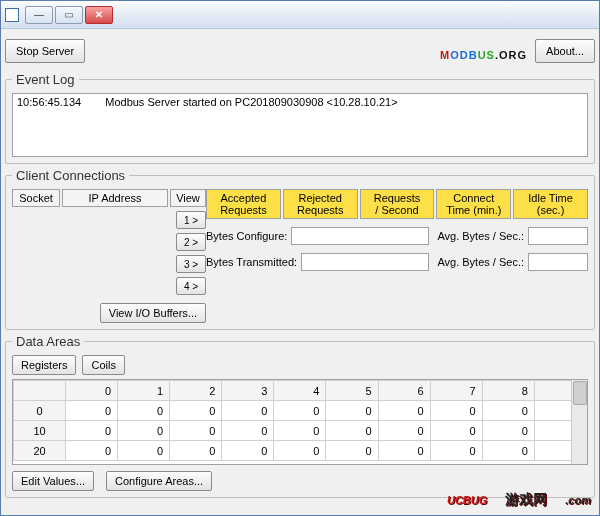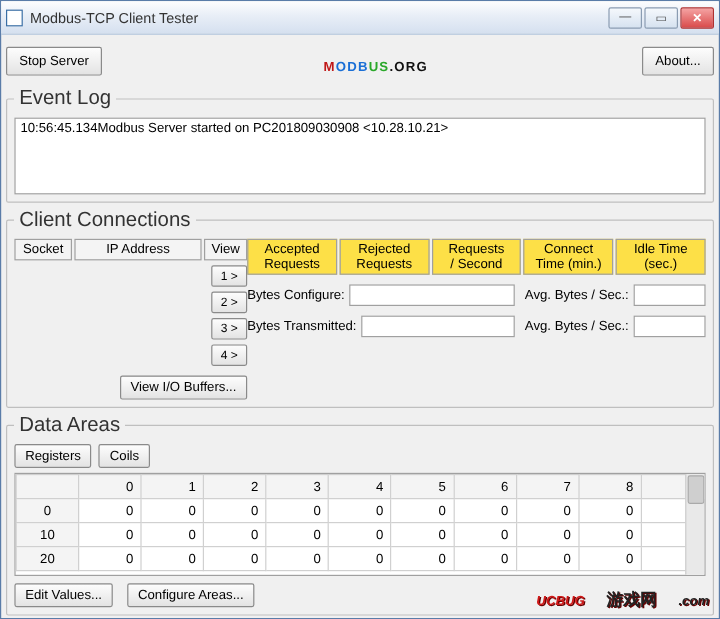--- a/index.html
+++ b/index.html
@@ -9,36 +9,36 @@
 .titlebar-icon { width: 14px; height: 14px; border: 1px solid #3a6ea5; background: #fff; margin-right: 6px; }
 .titlebar-text { flex: 1; color: #333; font-size: 12px; }
 .win-btns { display: flex; gap: 2px; }
 .win-btn { width: 28px; height: 18px; border: 1px solid #8a9cb2; border-radius: 2px; background: linear-gradient(#f5f8fc,#d6e2f0); display: flex; align-items: center; justify-content: center; font-size: 10px; color: #444; }
 .win-btn.close { background: linear-gradient(#f5a3a3,#d94b4b); border-color: #b03030; color: #fff; font-weight: bold; }
 .content { padding: 6px 4px; }
 .toprow { display: flex; align-items: center; margin-bottom: 6px; gap: 8px; }
 .btn { background: linear-gradient(#fdfdfd,#e3e3e3); border: 1px solid #8a8a8a; border-radius: 2px; padding: 4px 10px; min-height: 24px; cursor: pointer; }
 .btn.small { padding: 2px 8px; min-height: 20px; }
 .btn.tiny { padding: 1px 4px; min-width: 28px; min-height: 18px; font-size: 10px; }
-.logo { flex: 1; text-align: center; padding-left: 6px; }
+.logo { flex: 1; text-align: right; padding-left: 6px; }
 .logo-text { font-family: Impact, "Arial Black", sans-serif; font-size: 26px; letter-spacing: 1px; font-weight: 900; }
 .lm { color: #c01818; }
 .lo1 { color: #1a6fd6; }
 .ld { color: #1a6fd6; }
 .lb { color: #1a6fd6; }
 .lu { color: #2aa82a; }
 .ls { color: #2aa82a; }
 .ldot { color: #111; }
 .lo2 { color: #111; }
 .lr { color: #111; }
 .lg { color: #111; }
 fieldset { border: 1px solid #bfbfbf; border-radius: 2px; margin-bottom: 4px; padding: 6px 6px; position: relative; }
-legend { padding: 0 4px; color: #333; font-size: 17px; }
+legend { padding: 0 4px; color: #333; font-size: 13px; }
 .eventlog-box { background: #fff; border: 1px solid #a0a0a0; height: 64px; padding: 2px 4px; overflow: hidden; }
-.logline { display: flex; }
+.logline { display: flex; gap: 24px; }
 .connections-body { display: flex; gap: 0; }
 .conn-left { display: flex; flex-direction: column; }
 .conn-head { display: flex; gap: 2px; margin-bottom: 4px; }
 .hdr-cell { border: 1px solid #a0a0a0; background: #f4f4f4; text-align: center; padding: 2px 0; }
 .hdr-socket { width: 48px; }
 .hdr-ip { width: 106px; }
 .hdr-view { width: 36px; }
 .viewbtns { display: flex; flex-direction: column; align-items: flex-end; gap: 4px; padding-right: 0; }
 .viewbtns .btn.tiny { width: 30px; text-align: center; }
 .vio { margin-top: 4px; align-self: flex-end; }
@@ -62,21 +62,20 @@
 .watermark .cn { font-size: 14px; color: #222; font-style: normal; }
 .watermark .com { font-size: 11px; color: #222; font-style: italic; }
 .regcoils { display: flex; gap: 6px; margin-bottom: 4px; }
 </style>
 </head>
 <body>
 
 <div class="window">
   <div class="titlebar">
     <div class="titlebar-icon"></div>
-    <div class="titlebar-text">Modbus-TCP Client Tester</div>
     <div class="win-btns">
       <div class="win-btn">—</div>
       <div class="win-btn">▭</div>
       <div class="win-btn close">✕</div>
     </div>
   </div>
 
   <div class="content">
 
     <div class="toprow">

